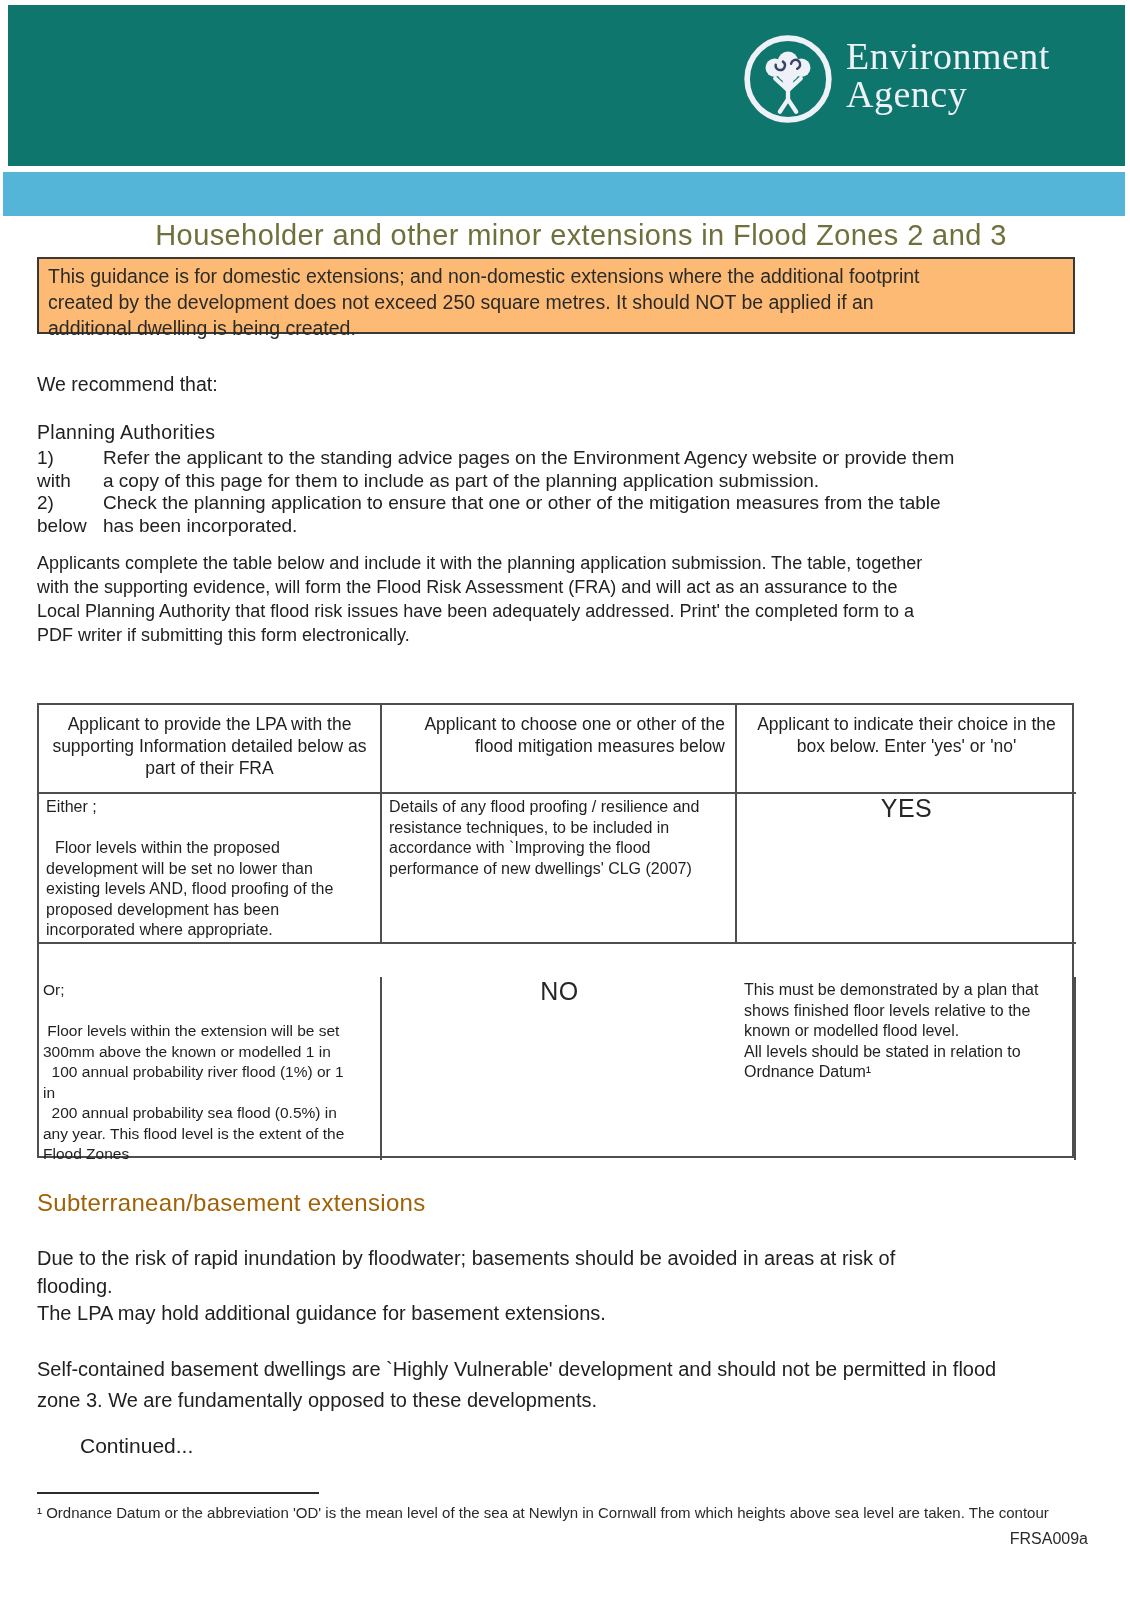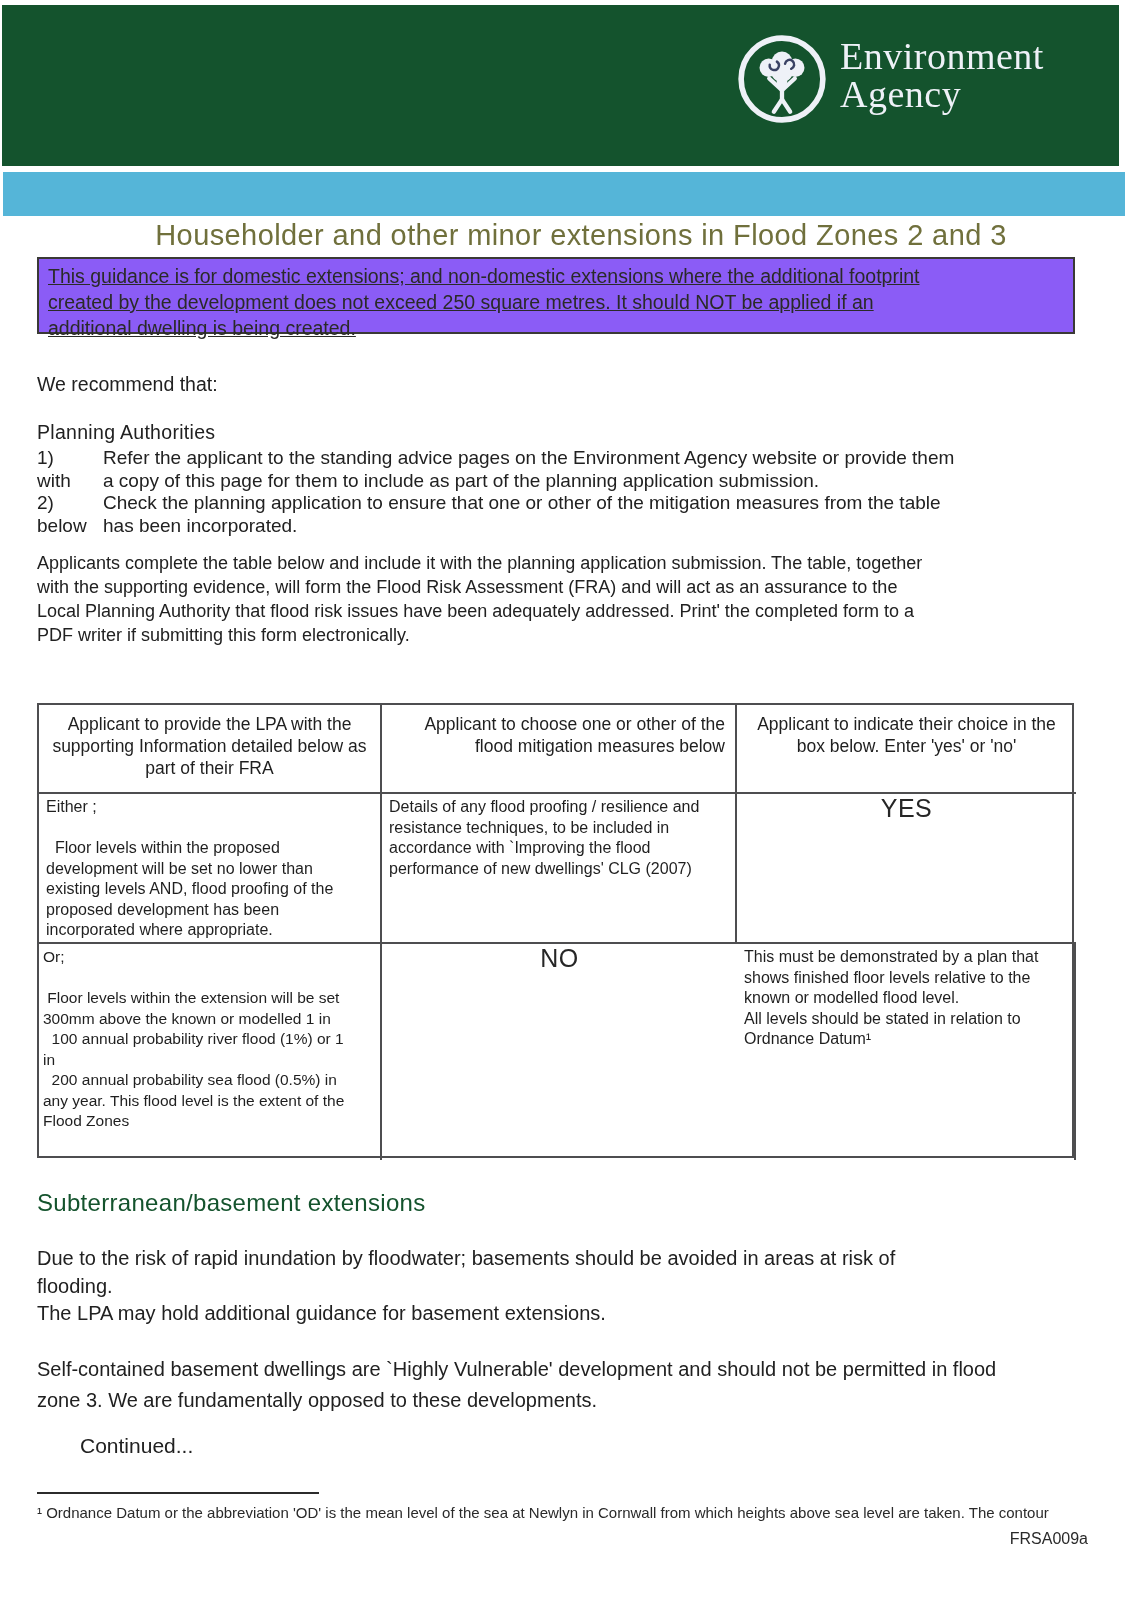--- a/index.html
+++ b/index.html
@@ -8,46 +8,45 @@
   body {
     width: 1130px; height: 1600px;
     position: relative;
     font-family: "Liberation Sans", sans-serif;
     color: #212121;
     overflow: hidden;
   }
   .abs { position: absolute; }
 
   
-  .navy-bar { left: 2px; top: 5px; width: 1117px; height: 161px; background: #14532d; }
+  .navy-bar { left: 8px; top: 5px; width: 1117px; height: 161px; background: #0f766e; }
   .blue-stripe { left: 3px; top: 172px; width: 1122px; height: 44px; background: #55b5d8; }
   .logo-mark { left: 733px; top: 27px; width: 94px; height: 94px; }
   .logo-text {
     left: 838px; top: 32px;
     font-family: "Liberation Serif", serif;
     font-size: 38px; line-height: 38px;
     color: #eef1f7; letter-spacing: 0.5px;
   }
 
   
   .page-title {
     left: 16px; top: 219px; width: 1130px;
     text-align: center;
     font-size: 29px; letter-spacing: 0.4px;
     color: #70703c;
   }
   .notice-box {
     left: 37px; top: 257px; width: 1038px; height: 77px;
-    background: #8b5cf6;
+    background: #fdba74;
     border: 2px solid #3a3936;
     padding: 4px 9px;
     font-size: 19.5px; line-height: 26px;
     color: #2a2a28;
     white-space: pre-wrap;
-    text-decoration: underline;
   }
 
   
   .line { font-size: 19.5px; }
   .recommend { left: 37px; top: 373px; }
   .authorities { left: 37px; top: 421px; letter-spacing: 0.3px; }
   .items {
     left: 37px; top: 447px; width: 1037px;
     display: grid; grid-template-columns: 66px 1fr;
     font-size: 19px; line-height: 22.5px;
@@ -68,29 +67,29 @@
     color: #1f1f1f;
   }
   .tcell {
     padding: 3px 7px;
     font-size: 16px; line-height: 20.5px;
     white-space: pre-wrap;
     border-right: 2px solid #4e4e50;
     border-bottom: 2px solid #4e4e50;
   }
   .tcell.last-col { border-right: none; }
-  .tcell.last-row { border-bottom: none; }
+  .tcell.last-row { border-bottom: none; margin-top: 33px; }
   .thead-cell { font-size: 17.5px; line-height: 22px; padding-top: 8px; }
   .h-right { text-align: right; padding-right: 10px; }
   .h-center { text-align: center; }
   .measure-small { font-size: 15.5px; line-height: 20.5px; padding-left: 4px; padding-right: 4px; }
   .choice-cell { text-align: center; font-size: 25px; padding-top: 4px; letter-spacing: 0.5px; color: #262626; }
 
   
-  .section-heading { left: 37px; top: 1189px; font-size: 24px; color: #14532d; letter-spacing: 0.3px; }
+  .section-heading { left: 37px; top: 1189px; font-size: 24px; color: #a16207; letter-spacing: 0.3px; }
   .para1 { left: 37px; top: 1245px; width: 1037px; font-size: 20px; line-height: 27.5px; white-space: pre-wrap; }
   .para2 { left: 37px; top: 1354px; width: 1037px; font-size: 20px; line-height: 31px; white-space: pre-wrap; }
   .continued { left: 37px; top: 1434px; font-size: 21px; margin-left: 43px; }
 
   
   .footnote-rule { left: 37px; top: 1492px; width: 282px; border-top: 2px solid #2b2b2b; height: 0; }
   .footnote-text { left: 37px; top: 1503px; width: 1055px; font-size: 15px; line-height: 19px; color: #2a2a2a; }
   .doc-ref { right: 42px; top: 1530px; font-size: 16px; color: #2a2a2a; }
 </style>
 </head>

